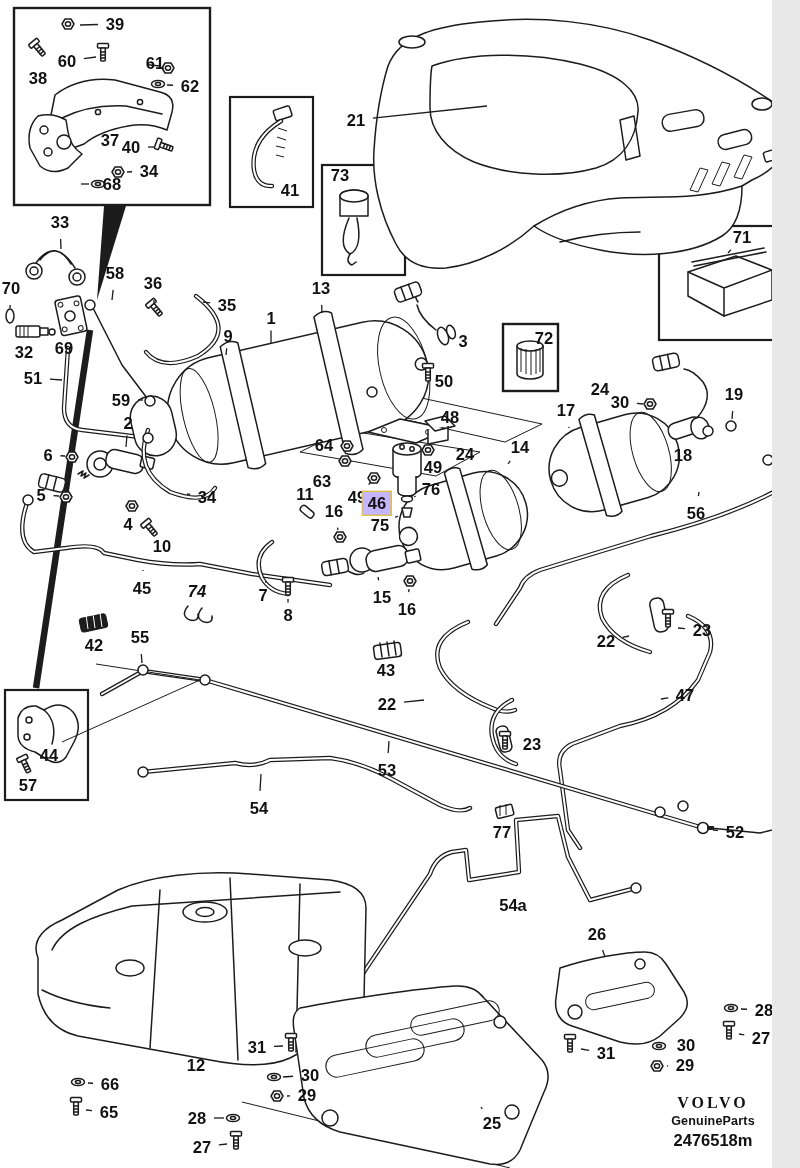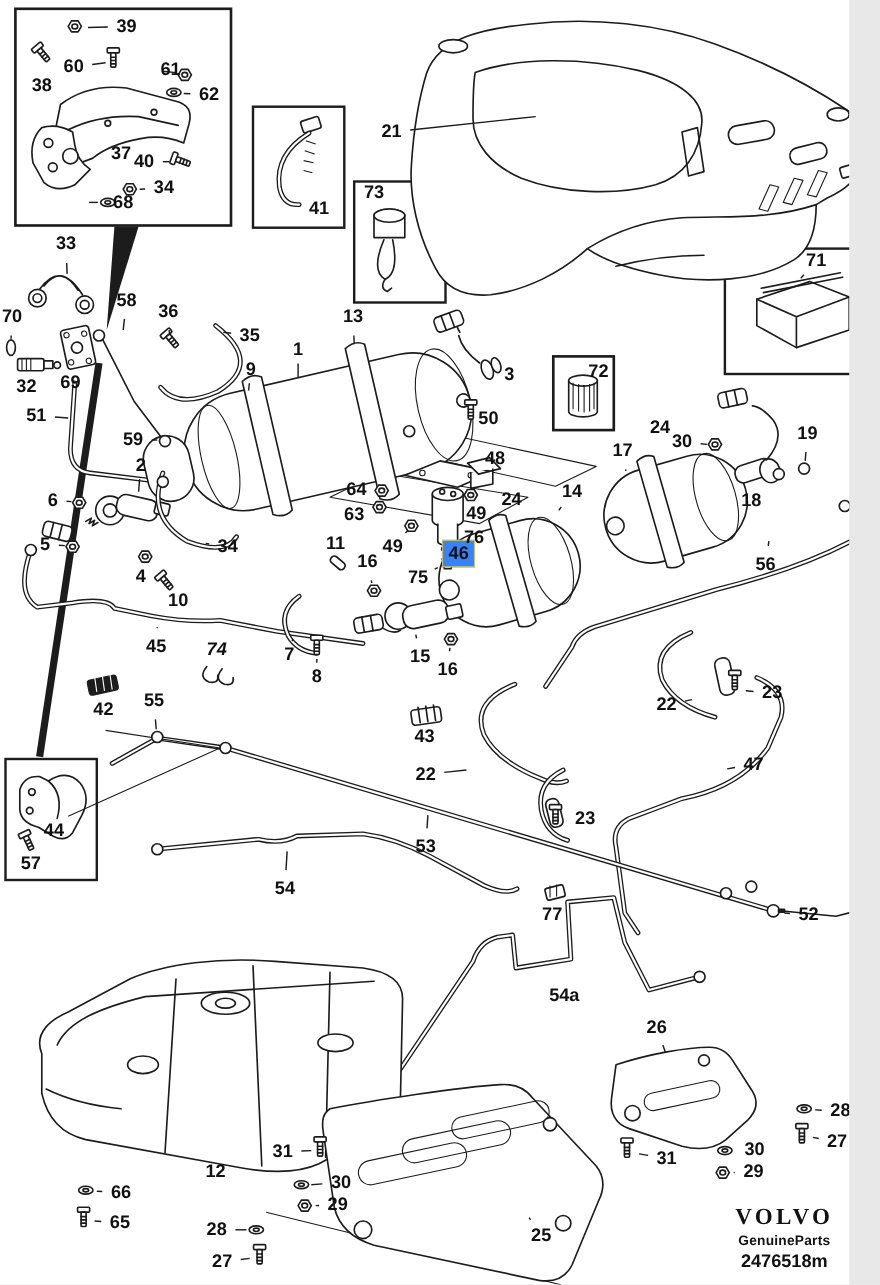--- a/index.html
+++ b/index.html
@@ -11,21 +11,21 @@
   .fw{fill:#ffffff;stroke:#1c1c1c;stroke-width:1.5;stroke-linejoin:round;}
   .fb{fill:#1c1c1c;stroke:none;}
   .t1{fill:none;stroke:#1c1c1c;stroke-width:4.4;stroke-linecap:round;stroke-linejoin:round;}
   .t2{fill:none;stroke:#ffffff;stroke-width:2;stroke-linecap:round;stroke-linejoin:round;}
   .thin{fill:none;stroke:#1c1c1c;stroke-width:1;stroke-linejoin:round;}
   .callout{position:absolute;transform:translate(-50%,-50%);font-size:16.5px;font-weight:bold;
            color:#111;line-height:1;white-space:nowrap;cursor:default;}
   .callout.hl{padding:3px 5px;border:1px solid #e6c400;}
   .leader-line{stroke:#1c1c1c;stroke-width:1.3;}
   .brand{position:absolute;left:648px;top:1094px;width:130px;text-align:center;color:#111;}
-  .brand .logo{font-family:"Liberation Serif",serif;font-weight:bold;font-size:21px;
+  .brand .logo{font-family:"Liberation Serif",serif;font-weight:bold;font-size:16px;
                letter-spacing:3px;}
   .brand .sub{font-size:12.5px;font-weight:bold;margin-top:2px;letter-spacing:0.2px;}
   .brand .pn{font-size:16.5px;font-weight:bold;margin-top:3px;}
 </style>
 </head>
 <body>
 
 <div class="canvas">
 
 <svg class="art" viewBox="0 0 800 1168">
@@ -461,25 +461,25 @@
       <div class="callout" style="left: 228px; top: 336px;">9</div>
       <div class="callout" style="left: 33px; top: 378px;">51</div>
       <div class="callout" style="left: 121px; top: 400px; text-align: right;">59</div>
       <div class="callout" style="left: 128px; top: 423px;">2</div>
       <div class="callout" style="left: 271px; top: 318px;">1</div>
       <div class="callout" style="left: 321px; top: 288px;">13</div>
       <div class="callout" style="left: 463px; top: 341px;">3</div>
       <div class="callout" style="left: 444px; top: 381px; text-align: center;">50</div>
       <div class="callout" style="left: 450px; top: 417px;">48</div>
       <div class="callout" style="left: 324px; top: 445px;">64</div>
-      <div class="callout" style="left: 322px; top: 468px;">63</div>
+      <div class="callout" style="left: 322px; top: 481px;">63</div>
       <div class="callout" style="left: 433px; top: 467px;">49</div>
       <div class="callout" style="left: 465px; top: 454px;">24</div>
       <div class="callout" style="left: 357px; top: 497px;">49</div>
-      <div class="callout hl" style="left: 377px; top: 503px; background: #3b82f6; margin-left: 40px;">46</div>
+      <div class="callout hl" style="left: 377px; top: 503px; background: #c4b5fd;">46</div>
       <div class="callout" style="left: 431px; top: 489px;">76</div>
       <div class="callout" style="left: 380px; top: 525px;">75</div>
       <div class="callout" style="left: 305px; top: 494px;">11</div>
       <div class="callout" style="left: 334px; top: 511px;">16</div>
       <div class="callout" style="left: 382px; top: 597px;">15</div>
       <div class="callout" style="left: 407px; top: 609px;">16</div>
       <div class="callout" style="left: 520px; top: 447px;">14</div>
       <div class="callout" style="left: 566px; top: 410px;">17</div>
       <div class="callout" style="left: 600px; top: 389px;">24</div>
       <div class="callout" style="left: 620px; top: 402px;">30</div>

